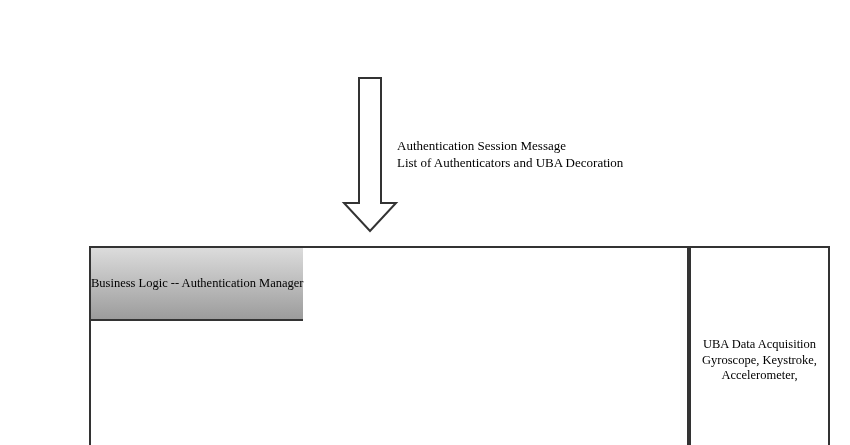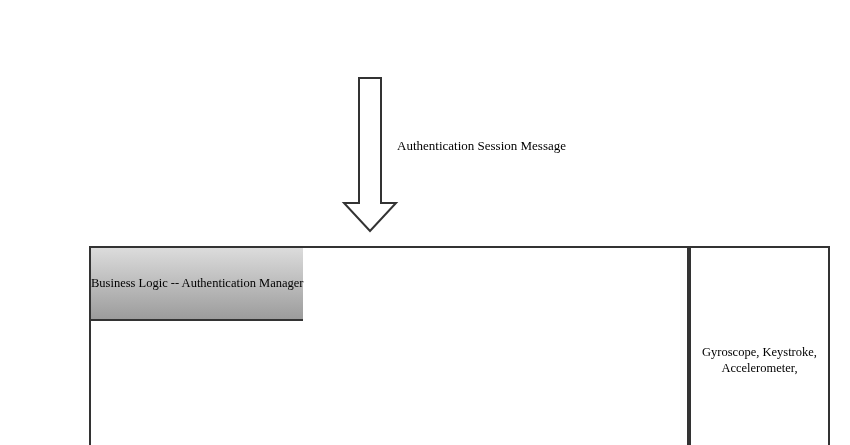--- a/index.html
+++ b/index.html
@@ -97,28 +97,30 @@
 <body>
 
 <div class="canvas">
 
   <svg class="arrow-svg" width="58" height="159" viewBox="0 0 58 159" xmlns="http://www.w3.org/2000/svg">
     <polygon points="18,3 40,3 40,128 55,128 29,156 3,128 18,128" fill="#ffffff" stroke="#333333" stroke-width="2" stroke-linejoin="miter"></polygon>
   </svg>
 
   <div class="annotation">
     <div>Authentication Session Message</div>
+    <div>List of Authenticators and UBA Decoration</div>
   </div>
 
   <div class="main-group">
     <div class="manager-box">
       <span>Business Logic -- Authentication Manager</span>
     </div>
   </div>
 
   <div class="uba-box">
     <div>
+      <div>UBA Data Acquisition</div>
       <div>Gyroscope, Keystroke,</div>
       <div>Accelerometer,</div>
     </div>
   </div>
 
 </div>
 
 </body></html>

